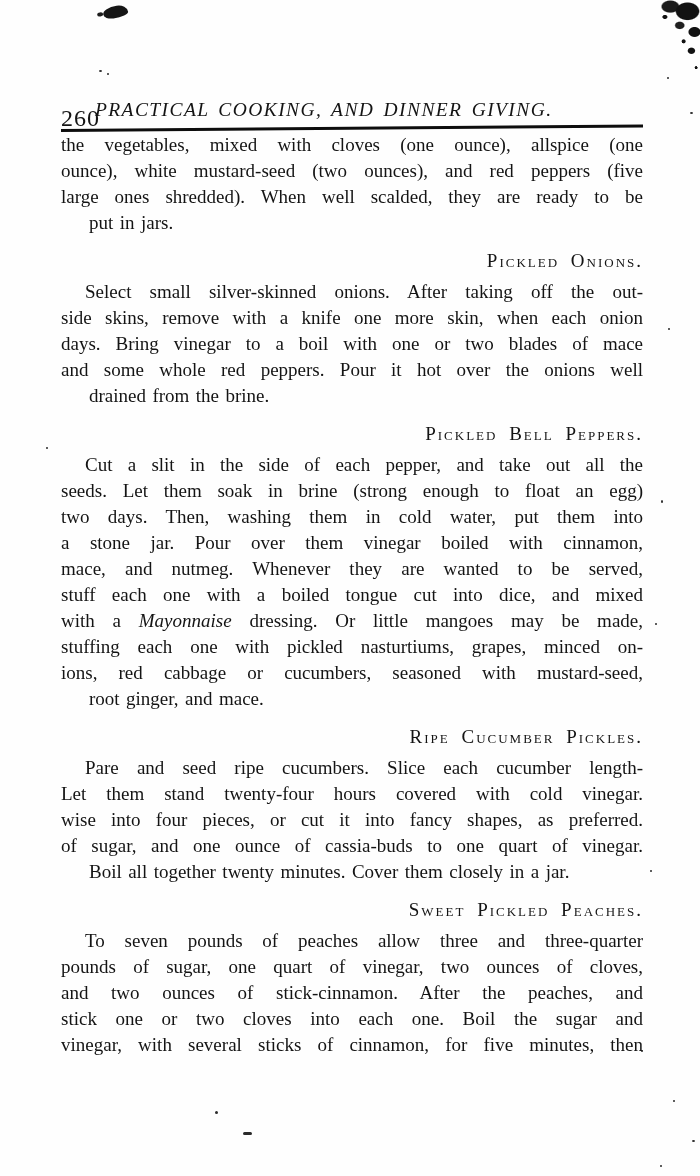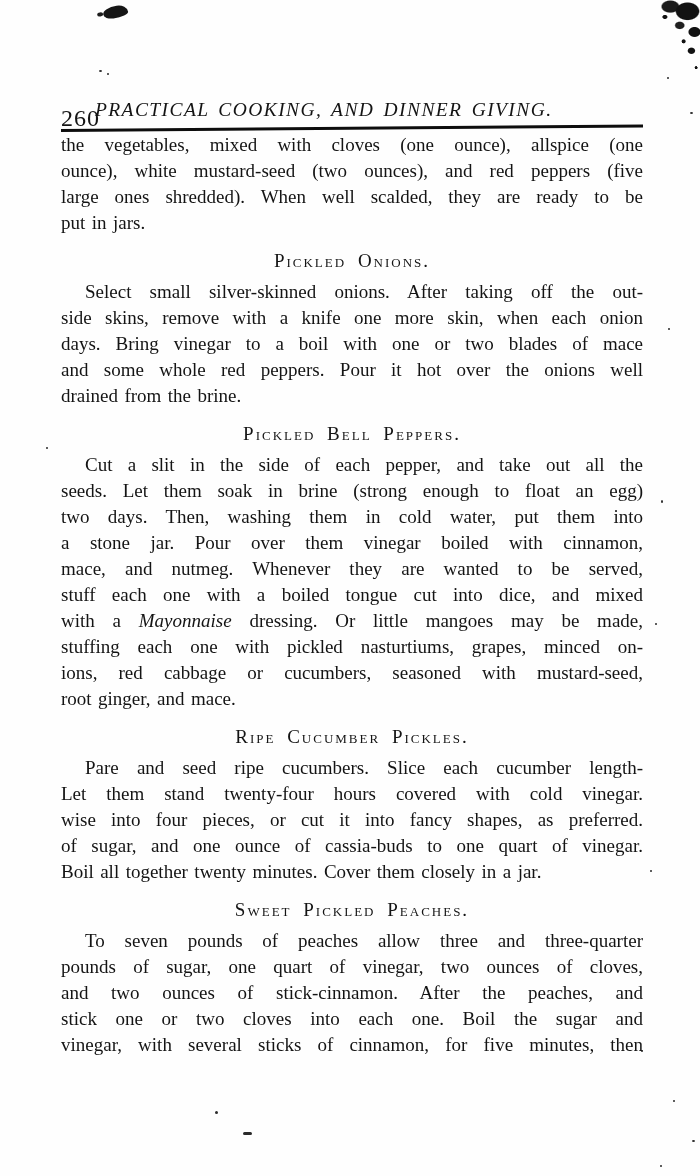--- a/index.html
+++ b/index.html
@@ -30,27 +30,27 @@
     margin-top:7px;height:2.6px;background:#0d0d0d;
     transform:rotate(-0.45deg);transform-origin:left center;
   }
   .intro{margin-top:15px;}
   .para{margin:0;}
   .line{
     font-size:19px;line-height:26px;
     text-align:justify;text-align-last:justify;
     word-spacing:0.09em;
   }
-  .line.flush{text-align-last:left;}
+  .line.flush{text-align-last:left;margin-left:28px;}
   .line.indent{text-indent:24px;}
   .heading{
     margin:13px 0 6px 0;line-height:24px;
     font-size:19px;font-weight:normal;
     font-variant:small-caps;letter-spacing:2px;word-spacing:5px;
-    text-align:center;
+    text-align:right;
   }
   
   .ink-blot{
     position:absolute;left:103px;top:6px;width:25px;height:12px;
     background:#161616;
     border-radius:58% 42% 62% 38% / 55% 65% 35% 45%;
     transform:rotate(-9deg);
   }
   .ink-blot::after{
     content:"";position:absolute;left:-6px;top:4px;width:6px;height:4px;

